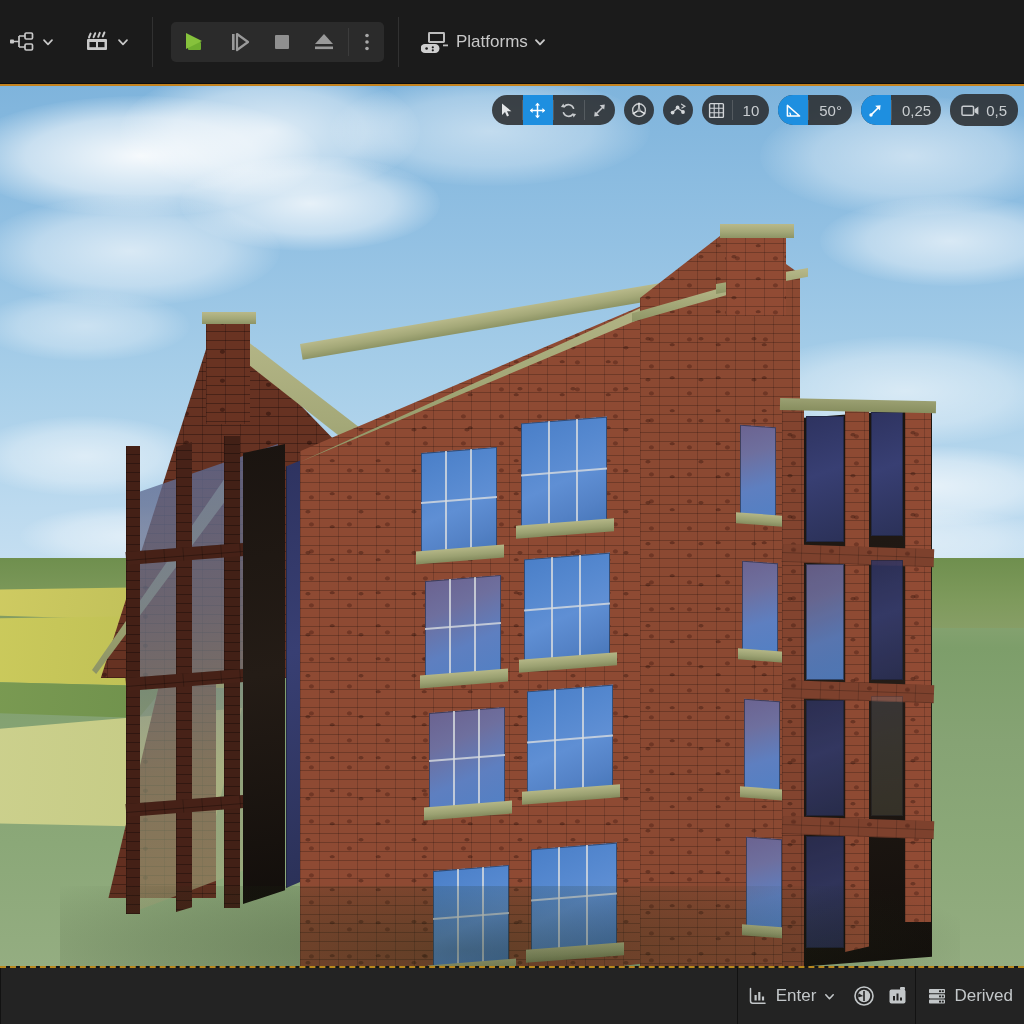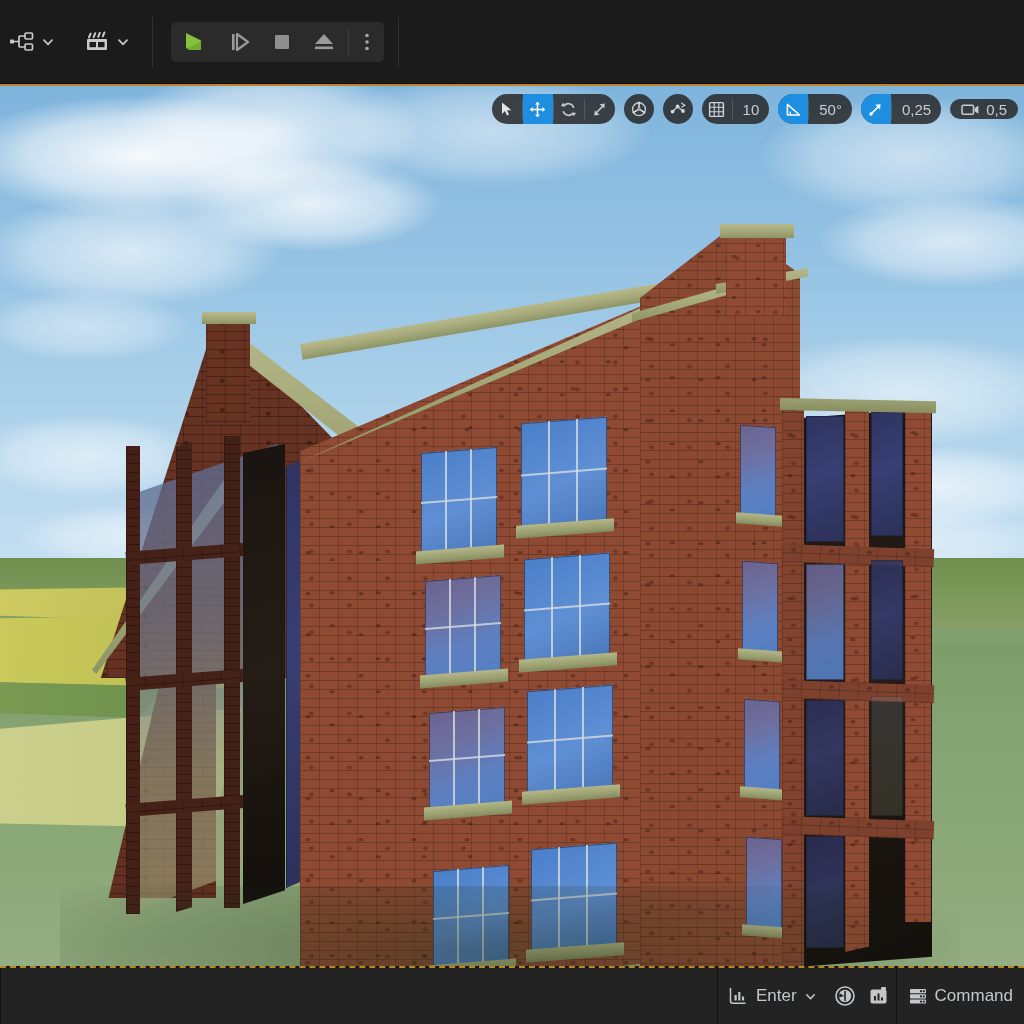--- a/index.html
+++ b/index.html
@@ -146,21 +146,21 @@
     display: flex; align-items: center; height: 30px; cursor: pointer;
   }
   .pill-round {
     border-radius: 15px; background: rgba(42,44,47,0.88);
     width: 30px; height: 30px;
     display: flex; align-items: center; justify-content: center; cursor: pointer;
   }
   .pill-cam {
     display: flex; align-items: center; gap: 6px;
     background: rgba(42,44,47,0.88); border-radius: 15px;
-    height: 20px; padding: 0 11px; cursor: pointer;
+    height: 32px; padding: 0 11px; cursor: pointer;
     color: #c9cdd0; font-size: 15px;
   }
 
   
   .statusbar {
     position: absolute; left: 0; bottom: 0; width: 1024px; height: 56px;
     background: #232323;
     display: flex; align-items: center;
   }
   .console-wrap {
@@ -261,20 +261,35 @@
         <svg class="ic" width="12" height="24" viewBox="0 0 12 24">
           <circle cx="6" cy="5.5" r="1.8" fill="#a8a8a8"></circle>
           <circle cx="6" cy="12" r="1.8" fill="#a8a8a8"></circle>
           <circle cx="6" cy="18.5" r="1.8" fill="#a8a8a8"></circle>
         </svg>
       </div>
     </div>
 
     <div class="tb-sep" style="margin-left:14px;"></div>
 
+    <div class="tb-btn" style="margin-left:8px;">
+      <svg class="ic" width="30" height="24" viewBox="0 0 30 24">
+        <rect x="7" y="2" width="17" height="11" rx="1.4" fill="#bdbdbd"></rect>
+        <rect x="9" y="4" width="13" height="7" fill="#1b1b1b"></rect>
+        <rect x="22" y="14.5" width="5" height="1.8" fill="#bdbdbd"></rect>
+        <path d="M4 14 h10 a4.5 4.5 0 0 1 0 9 h-10 a4.5 4.5 0 0 1 0 -9 z" fill="#cfcfcf"></path>
+        <circle cx="5.6" cy="18.5" r="1.3" fill="#1b1b1b"></circle>
+        <circle cx="11.8" cy="17.3" r="1.1" fill="#1b1b1b"></circle>
+        <circle cx="11.8" cy="20.3" r="1.1" fill="#1b1b1b"></circle>
+      </svg>
+      <span>Platforms</span>
+      <svg class="chev" viewBox="0 0 14 14">
+        <path d="M3 5.2 L7 9.4 L11 5.2" fill="none" stroke="#c8c8c8" stroke-width="1.9" stroke-linecap="round" stroke-linejoin="round"></path>
+      </svg>
+    </div>
   </div>
 
   <div class="viewport">
 
     <div class="sky"></div>
 
     <div class="cloud" style="left:-40px; top:10px; width:360px; height:120px;"></div>
     <div class="cloud" style="left:120px; top:-20px; width:300px; height:130px; opacity:.8;"></div>
     <div class="cloud" style="left:180px; top:70px; width:260px; height:95px; opacity:.85;"></div>
     <div class="cloud" style="left:-20px; top:110px; width:300px; height:110px; opacity:.7;"></div>
@@ -611,17 +626,17 @@
         </g>
         <g fill="#232323">
           <rect x="12" y="4.3" width="2" height="1.8"></rect>
           <rect x="14.8" y="4.3" width="2" height="1.8"></rect>
           <rect x="12" y="9.5" width="2" height="1.8"></rect>
           <rect x="14.8" y="9.5" width="2" height="1.8"></rect>
           <rect x="12" y="14.7" width="2" height="1.8"></rect>
           <rect x="14.8" y="14.7" width="2" height="1.8"></rect>
         </g>
       </svg>
-      <span>Command</span>
+      <span>Derived</span>
     </div>
   </div>
 
 </div>
 
 </body></html>

